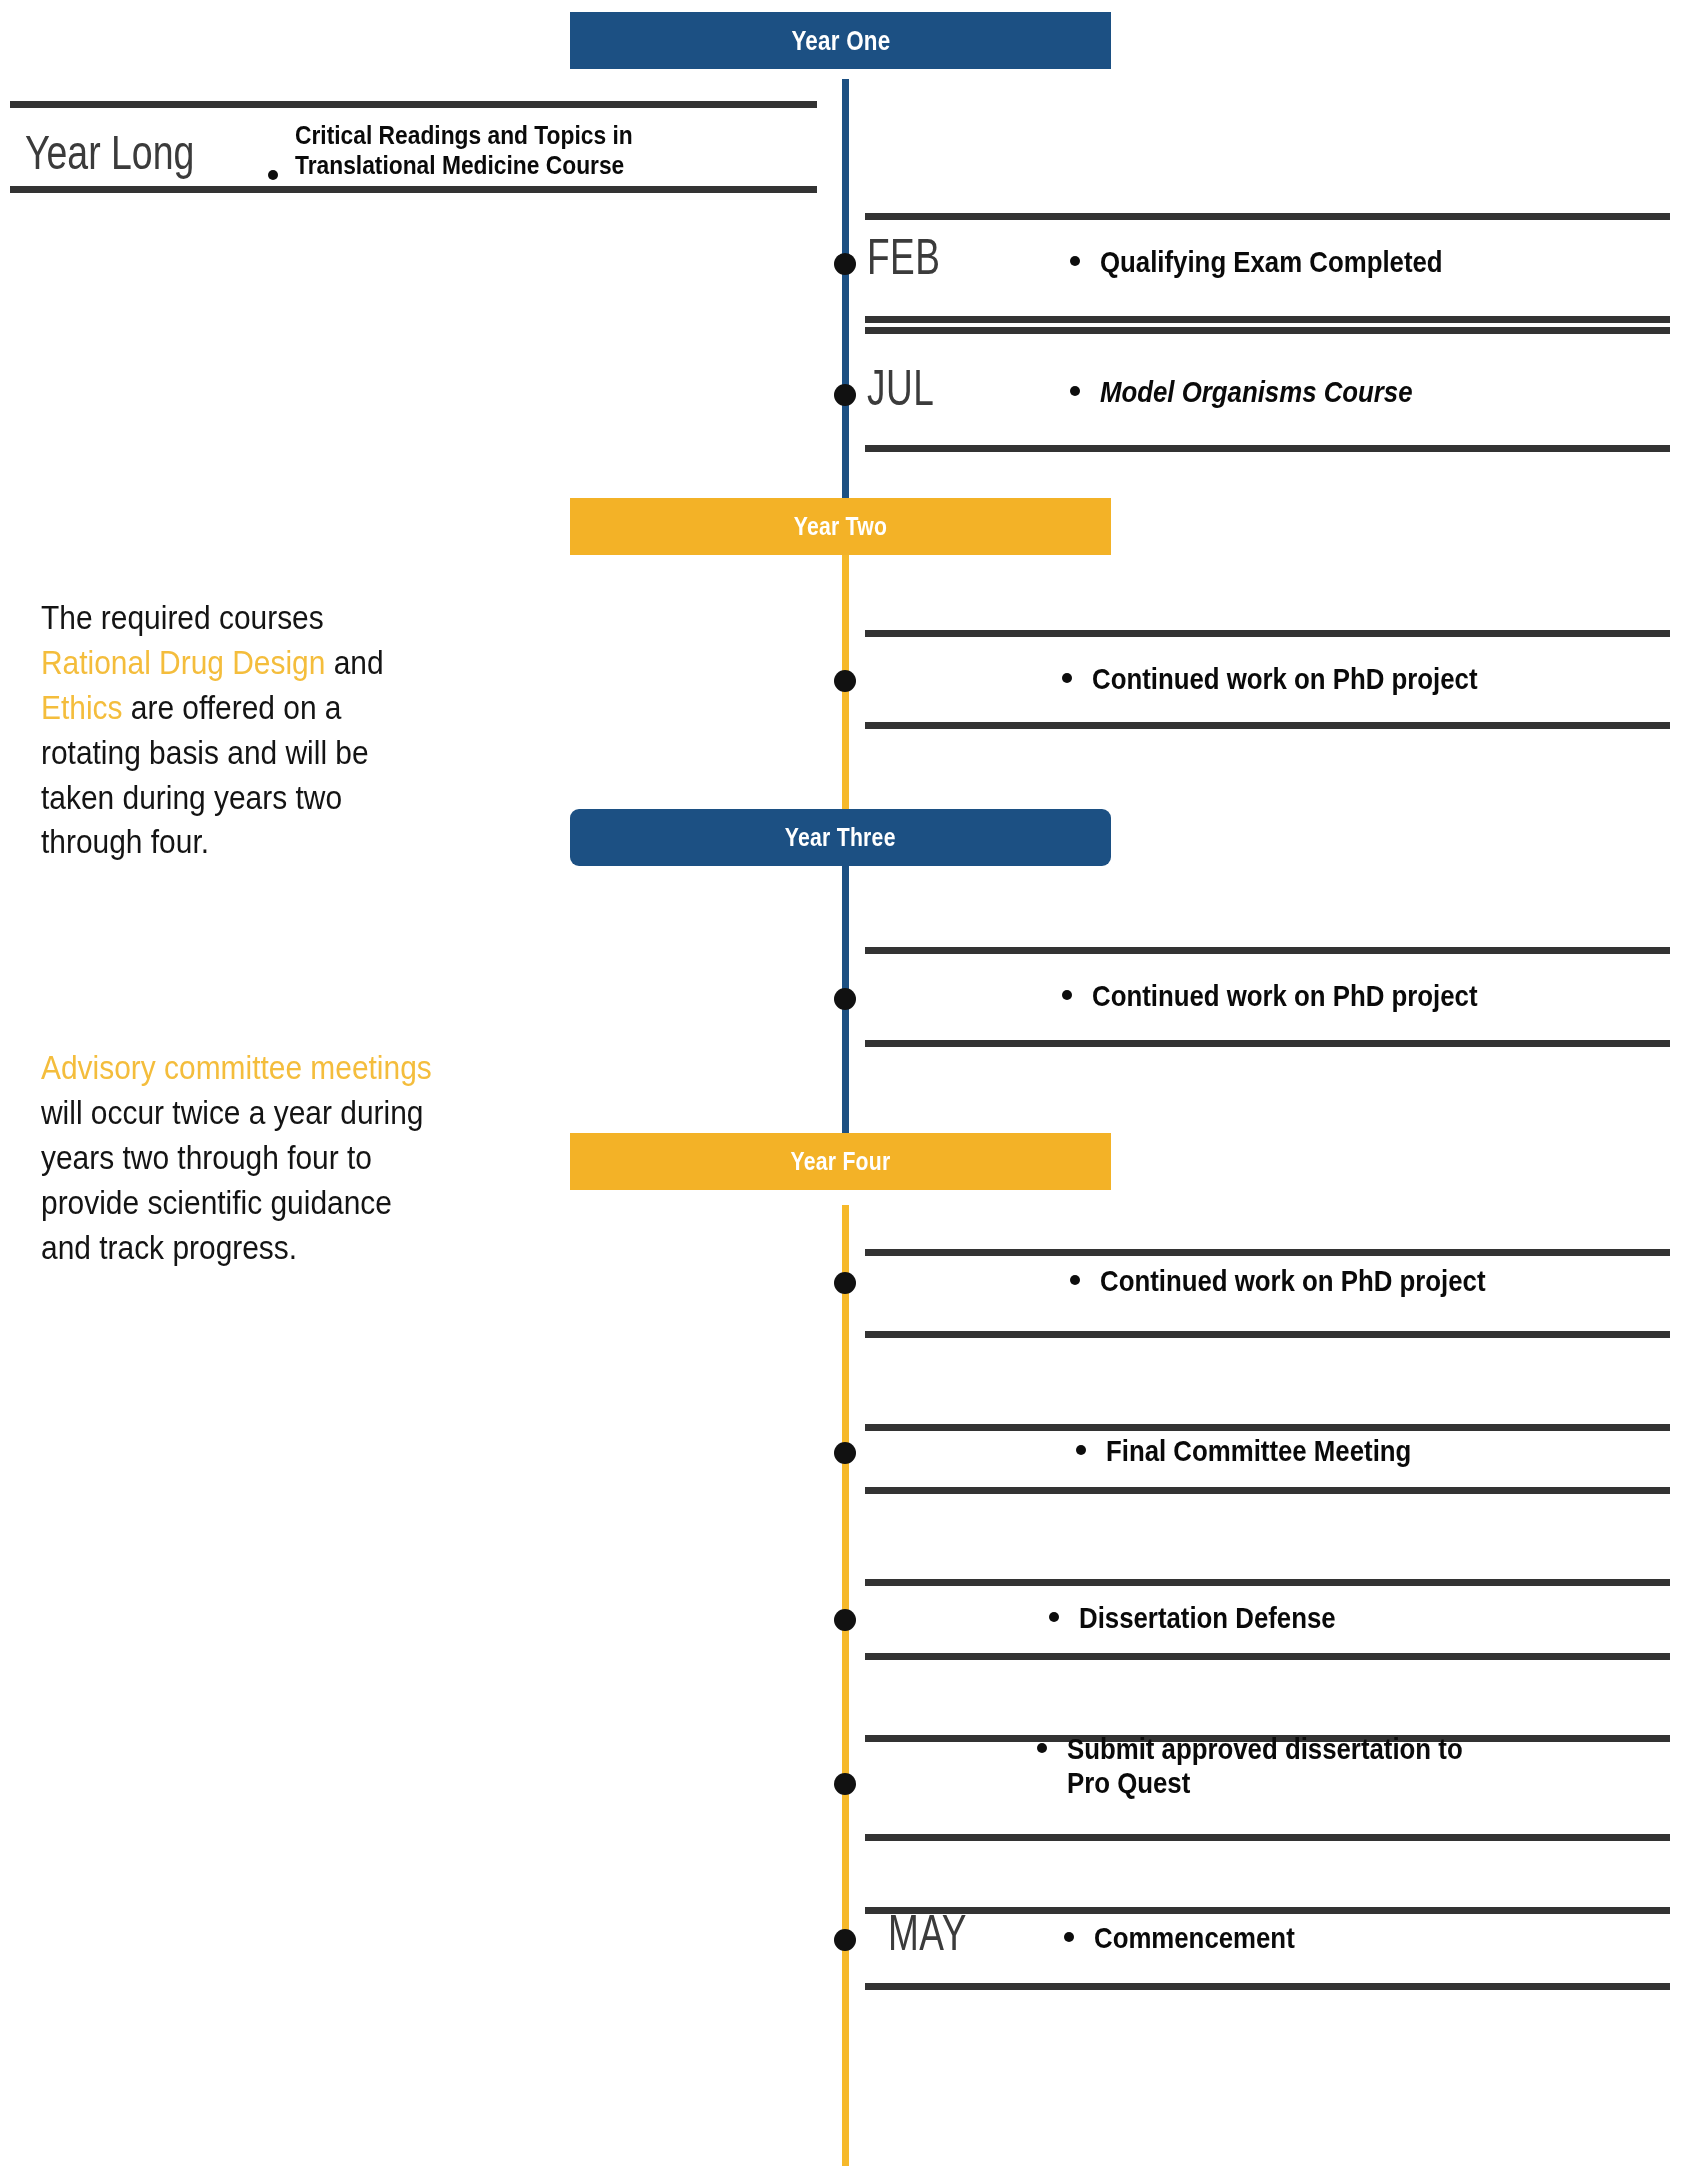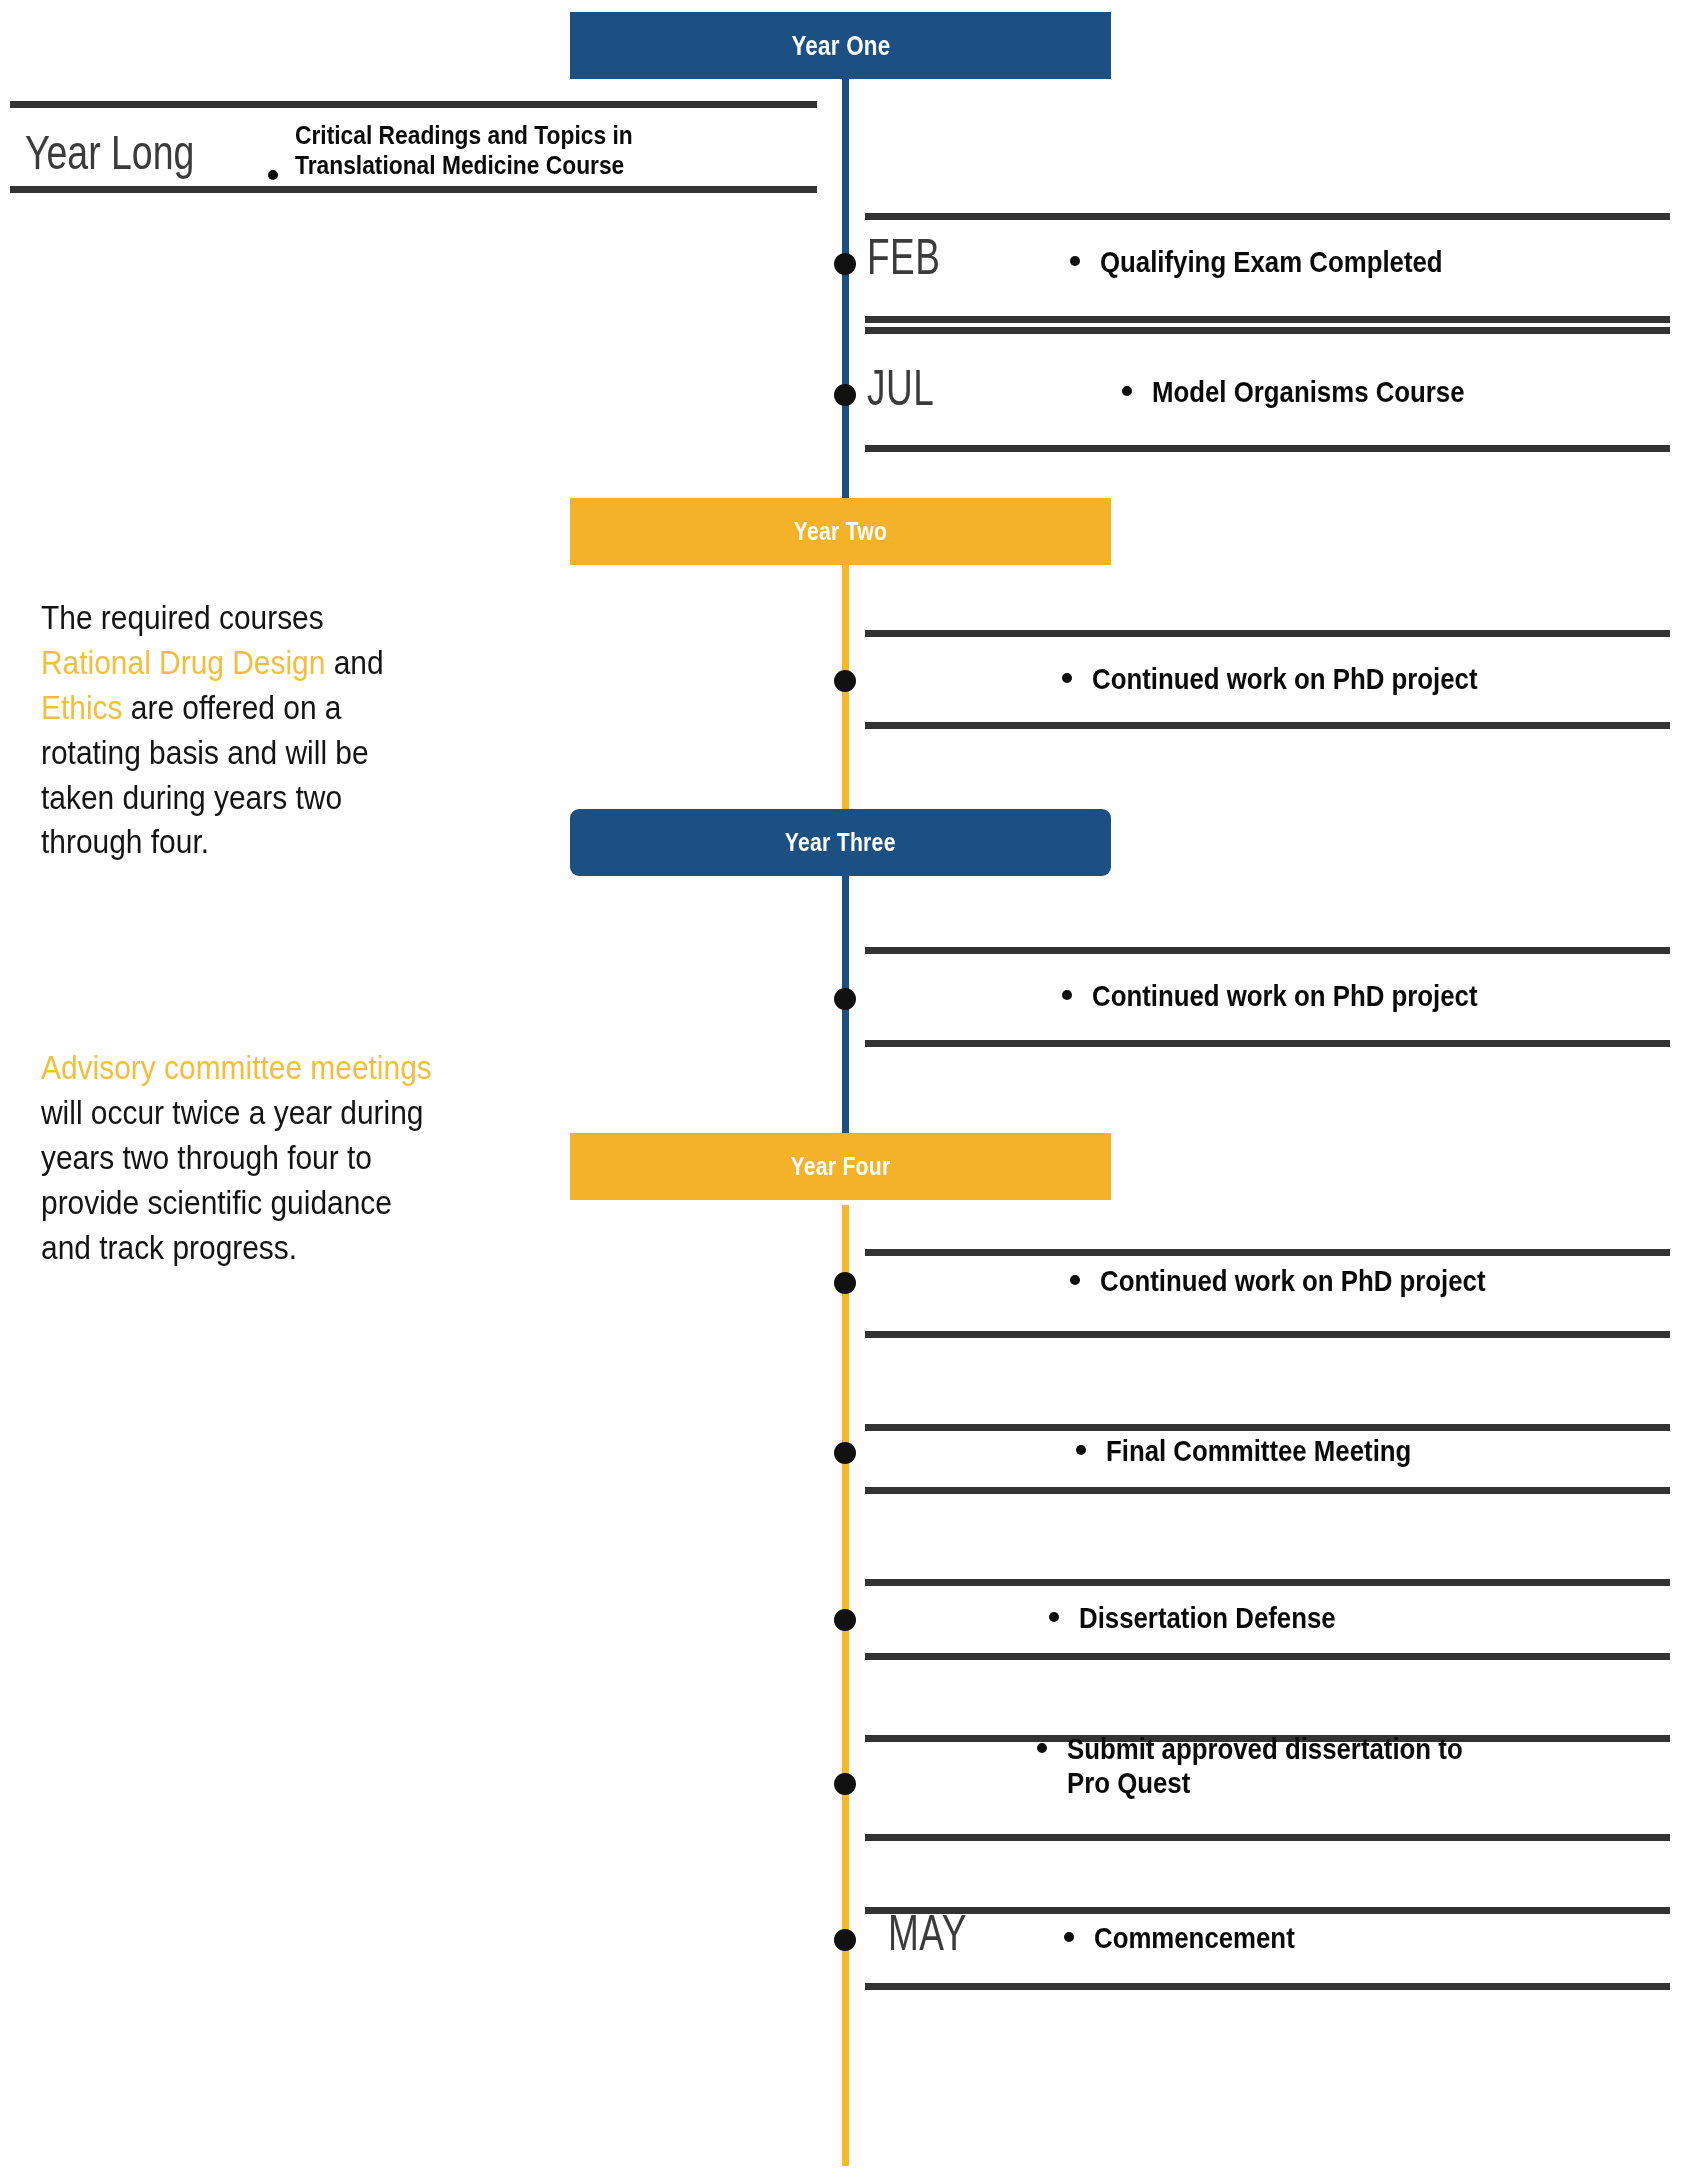--- a/index.html
+++ b/index.html
@@ -27,21 +27,21 @@
     width: 7.3px;
   }
   .spine-blue  { background: #1C5083; }
   .spine-gold  { background: #F6B92B; }
 
   
   .year-bar {
     position: absolute;
     left: 570px;
     width: 541px;
-    height: 67px;
+    height: 57px;
     display: flex;
     align-items: center;
     justify-content: center;
     z-index: 5;
   }
   .year-bar .year-label {
     color: #ffffff;
     font-family: "Liberation Sans Narrow", "Liberation Sans", sans-serif;
     font-size: 26.5px;
     font-weight: 700;
@@ -197,21 +197,21 @@
   <div class="month" style="left:867px;top:228px;">FEB</div>
   <div class="bullet-item" style="left:1070px;top:245px;">
     <span class="bullet-dot"></span>
     <span class="bullet-text">Qualifying Exam Completed</span>
   </div>
   <div class="rule" style="top:316px;"></div>
 
   <div class="rule" style="top:327px;"></div>
   <div class="dot" style="top:384px;"></div>
   <div class="month" style="left:867px;top:359px;">JUL</div>
-  <div class="bullet-item" style="left:1122px;top:375px;">
+  <div class="bullet-item" style="left:1070px;top:375px;font-style:italic;">
     <span class="bullet-dot"></span>
     <span class="bullet-text">Model Organisms Course</span>
   </div>
   <div class="rule" style="top:445px;"></div>
 
   <div class="year-bar bar-gold" style="top:498px;">
     <span class="year-label">Year Two</span>
   </div>
 
   <div class="rule" style="top:630px;"></div>

